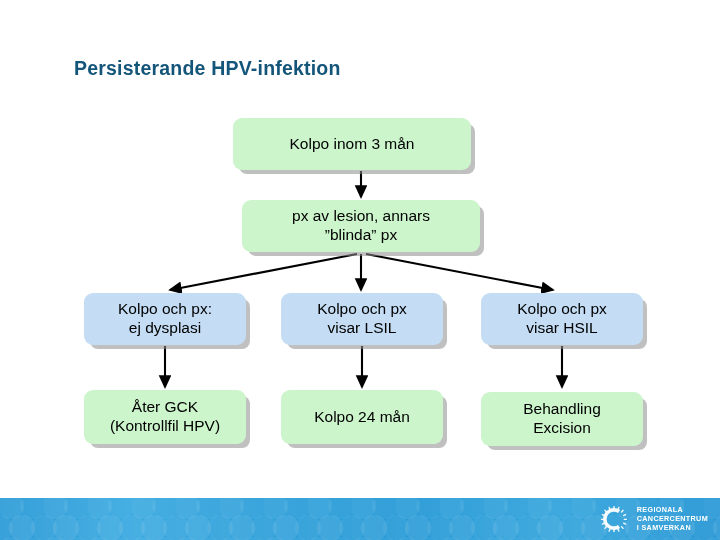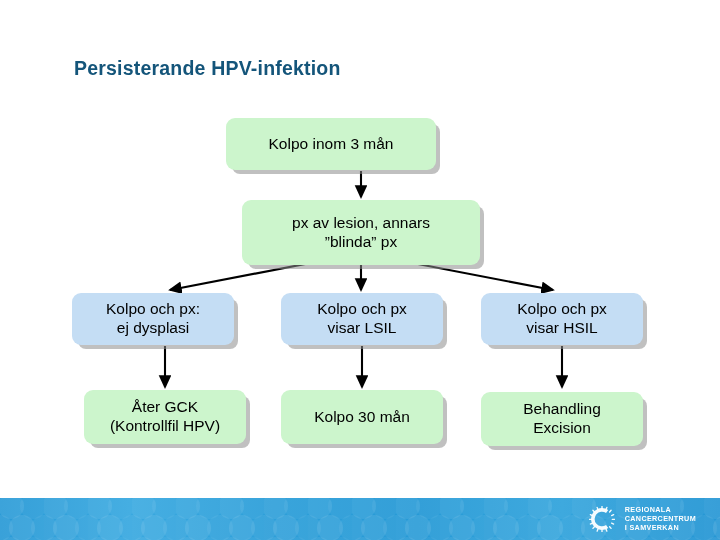--- a/index.html
+++ b/index.html
@@ -86,21 +86,21 @@
     position: absolute;
     left: 0; top: 0;
     width: 720px;
     height: 42px;
     opacity: 0.55;
   }
 
   
   #logo {
     position: absolute;
-    right: 24px;
+    right: 12px;
     top: 8px;
     display: flex;
     align-items: flex-start;
     gap: 10px;
     z-index: 5;
   }
   #logo .mark { width: 26px; height: 26px; flex: 0 0 26px; }
   #logo .logotext {
     color: #ffffff;
     font-size: 7.2px;
@@ -131,45 +131,45 @@
           <line x1="357" y1="254" x2="170" y2="290"></line>
           <line x1="361" y1="254" x2="361" y2="290"></line>
           <line x1="366" y1="254" x2="553" y2="290"></line>
           <line x1="165" y1="346" x2="165" y2="387"></line>
           <line x1="362" y1="346" x2="362" y2="387"></line>
           <line x1="562" y1="346" x2="562" y2="387"></line>
         </g>
     </svg>
 
     <div id="nodes">
-        <div class="node green" style="left: 226px; top: 118px; width: 210px; height: 52px;">
+        <div class="node green" style="left: 233px; top: 118px; width: 238px; height: 52px;">
           <span class="label">Kolpo inom 3 mån</span>
         </div>
-        <div class="node green" style="left: 242px; top: 200px; width: 238px; height: 65px;">
+        <div class="node green" style="left: 242px; top: 200px; width: 238px; height: 52px;">
           <span class="label">px av lesion, annars
 ”blinda” px</span>
         </div>
-        <div class="node blue" style="left: 72px; top: 293px; width: 162px; height: 52px;">
+        <div class="node blue" style="left: 84px; top: 293px; width: 162px; height: 52px;">
           <span class="label">Kolpo och px:
 ej dysplasi</span>
         </div>
         <div class="node blue" style="left: 281px; top: 293px; width: 162px; height: 52px;">
           <span class="label">Kolpo och px
 visar LSIL</span>
         </div>
         <div class="node blue" style="left: 481px; top: 293px; width: 162px; height: 52px;">
           <span class="label">Kolpo och px
 visar HSIL</span>
         </div>
         <div class="node green" style="left: 84px; top: 390px; width: 162px; height: 54px; justify-content: center;">
           <span class="label">Åter GCK
 (Kontrollfil HPV)</span>
         </div>
         <div class="node green" style="left: 281px; top: 390px; width: 162px; height: 54px;">
-          <span class="label">Kolpo 30 mån</span>
+          <span class="label">Kolpo 24 mån</span>
         </div>
         <div class="node green" style="left: 481px; top: 392px; width: 162px; height: 54px;">
           <span class="label">Behandling
 Excision</span>
         </div>
       </div>
 
   </div>
 
   <div id="banner">

